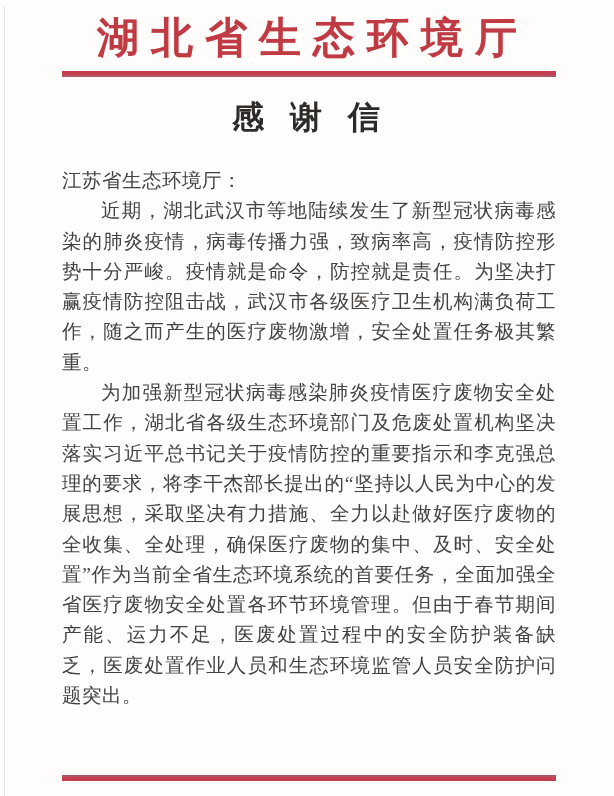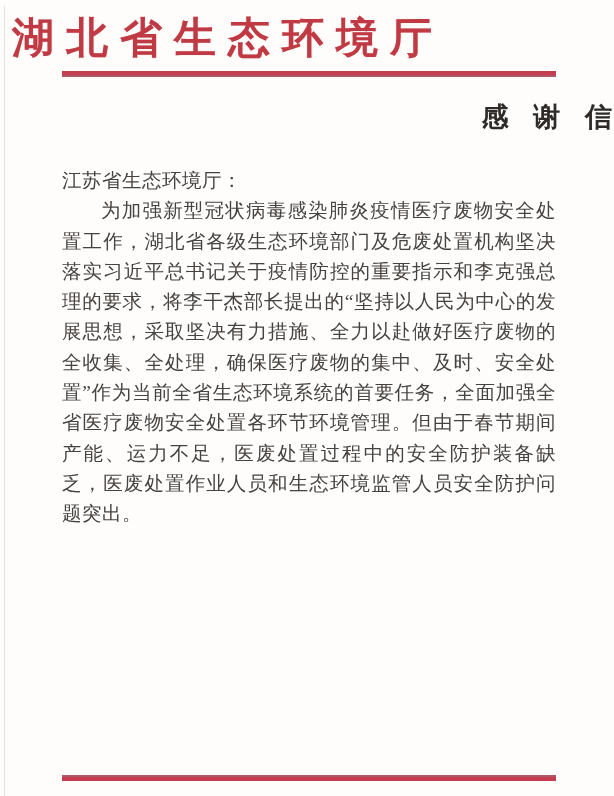--- a/index.html
+++ b/index.html
@@ -27,21 +27,21 @@
     position: absolute;
     left: 4px;
     top: 6px;
     bottom: 0;
     width: 1px;
     background: #e3e1df;
   }
   
   .letterhead {
     margin-top: 14px;
-    text-align: left;
+    text-align: center;
     font-size: 42px;
     line-height: 48px;
     font-weight: bold;
     color: var(--red);
     letter-spacing: 12px;
     padding-left: 12px; 
     text-shadow: 0 0 1px rgba(191,58,66,0.35);
   }
   .rule {
     margin-left: 62px;
@@ -49,22 +49,22 @@
   }
   .rule-top {
     margin-top: 9px;
     height: 2px;
     border-top: 4px solid var(--rule-red);
     border-bottom: 2px solid var(--rule-red-muted);
   }
   
   .letter-title {
     margin-top: 25px;
-    text-align: right;
-    font-size: 27px;
+    text-align: center;
+    font-size: 32px;
     line-height: 30px;
     font-weight: bold;
     color: var(--title-ink);
     word-spacing: 14px;
     letter-spacing: 2px;
   }
   
   .letter-body {
     margin: 34px 58px 0 62px;
     font-size: 19.5px;
@@ -95,20 +95,21 @@
   <header>
     <div class="letterhead">湖北省生态环境厅</div>
     <div class="rule rule-top"></div>
   </header>
 
   <h1 class="letter-title">感 谢 信</h1>
 
   <main class="letter-body">
     <p class="salutation">江苏省生态环境厅：</p>
     <div class="paragraphs">
+        <p>近期，湖北武汉市等地陆续发生了新型冠状病毒感染的肺炎疫情，病毒传播力强，致病率高，疫情防控形势十分严峻。疫情就是命令，防控就是责任。为坚决打赢疫情防控阻击战，武汉市各级医疗卫生机构满负荷工作，随之而产生的医疗废物激增，安全处置任务极其繁重。</p>
         <p>为加强新型冠状病毒感染肺炎疫情医疗废物安全处置工作，湖北省各级生态环境部门及危废处置机构坚决落实习近平总书记关于疫情防控的重要指示和李克强总理的要求，将李干杰部长提出的“坚持以人民为中心的发展思想，采取坚决有力措施、全力以赴做好医疗废物的全收集、全处理，确保医疗废物的集中、及时、安全处置”作为当前全省生态环境系统的首要任务，全面加强全省医疗废物安全处置各环节环境管理。但由于春节期间产能、运力不足，医废处置过程中的安全防护装备缺乏，医废处置作业人员和生态环境监管人员安全防护问题突出。</p>
       </div>
   </main>
 
   <footer>
     <div class="rule-bottom"></div>
   </footer>
 </div>
 
 </body></html>

